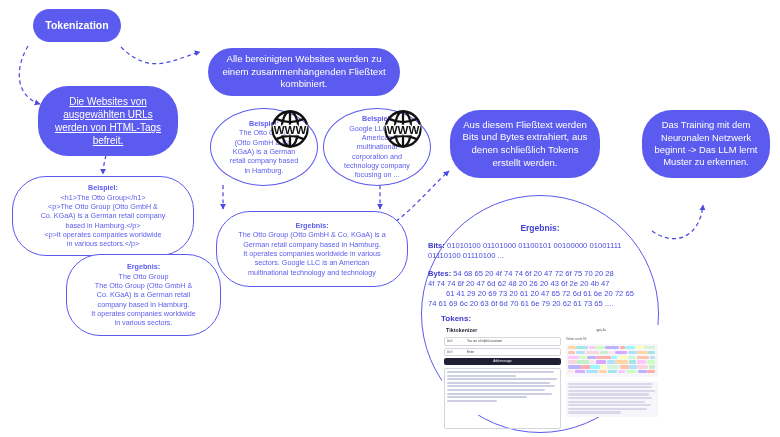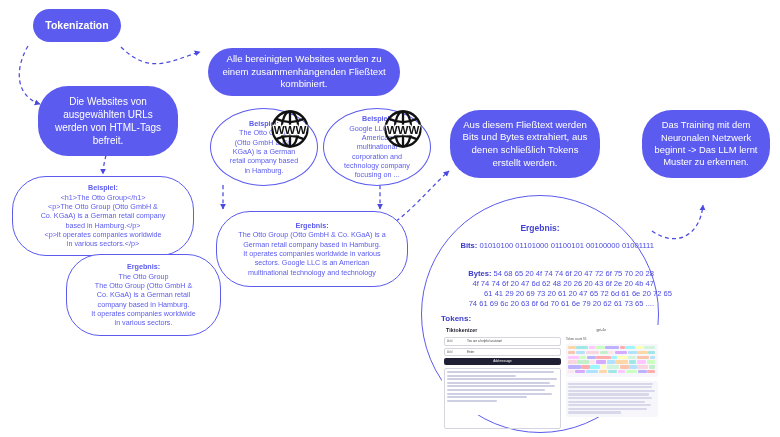--- a/index.html
+++ b/index.html
@@ -55,21 +55,21 @@
     border:1.4px solid #5B5BEF;
     border-radius:50%;
     background:#fff;
     box-sizing:border-box;
   }
   #big-inner{
     position:absolute;left:0;top:0;width:100%;height:100%;
     color:#4A4AE0;
   }
   .bc-title{position:absolute;width:100%;text-align:center;font-weight:bold;font-size:8.5px;color:#4242D6;}
-  .bc-row{position:absolute;font-size:7.6px;color:#4A4AE0;text-align:right;}
+  .bc-row{position:absolute;font-size:7.6px;color:#4A4AE0;text-align:left;}
   .bc-key{font-weight:bold;color:#3A3ACB;}
   .bc-tokens{position:absolute;font-size:8px;font-weight:bold;color:#3A3ACB;}
 
   
   #shot{
     position:absolute;background:#ffffff;
     border:0;box-sizing:border-box;
   }
   #shot .sh-title{position:absolute;left:4px;top:2px;font-size:5.2px;font-weight:bold;color:#1b1b2b;letter-spacing:.1px;}
   #shot .sh-model{position:absolute;right:56px;top:3px;font-size:3.4px;color:#555;}
@@ -115,21 +115,21 @@
 
       <path d="M652,231 C676,248 700,236 703,205"></path>
     </g>
 
   </svg>
 
   <div class="node-filled pill" style="left:33px;top:9px;width:88px;height:33px;font-size:10.5px;font-weight:bold;">
     <span class="inner">Tokenization</span>
   </div>
 
-  <div class="node-filled rounded" style="left:38px;top:86px;width:140px;height:70px;font-size:10px;">
+  <div class="node-filled rounded" style="left:38px;top:86px;width:140px;height:70px;font-size:10px;text-decoration:underline;">
     <span class="inner">Die Websites von ausgewählten URLs werden von HTML-Tags befreit.</span>
   </div>
 
   <div class="node-filled rounded" style="left:208px;top:48px;width:192px;height:48px;font-size:9.6px;">
     <span class="inner">Alle bereinigten Websites werden zu einem zusammenhängenden Fließtext kombiniert.</span>
   </div>
 
   <div class="node-filled rounded" style="left:450px;top:110px;width:150px;height:68px;font-size:9.6px;text-align:center;">
     <span class="inner">Aus diesem Fließtext werden Bits und Bytes extrahiert, aus denen schließlich Tokens erstellt werden.</span>
   </div>
@@ -220,20 +220,23 @@
     </div>
   </div>
 
   <div id="big-circle" style="left:421px;top:195px;width:238px;height:238px;">
     <div id="big-inner">
       <div class="bc-title" style="top:27px;">Ergebnis:</div>
 
       <div class="bc-row" style="left:6px;top:45px;width:226px;">
         <span class="bc-key">Bits:</span>
         <span>01010100 01101000 01100101 00100000 01001111</span>
+      </div>
+      <div class="bc-row" style="left:6px;top:55px;width:226px;">
+        <span>01110100 01110100 ...</span>
       </div>
 
       <div class="bc-row" style="left:6px;top:73px;width:226px;">
         <span class="bc-key">Bytes:</span>
         <span>54 68 65 20 4f 74 74 6f 20 47 72 6f 75 70 20 28</span>
       </div>
       <div class="bc-row" style="left:6px;top:83px;width:226px;">
         <span>4f 74 74 6f 20 47 6d 62 48 20 26 20 43 6f 2e 20 4b 47</span>
       </div>
       <div class="bc-row" style="left:24px;top:93px;width:226px;">

